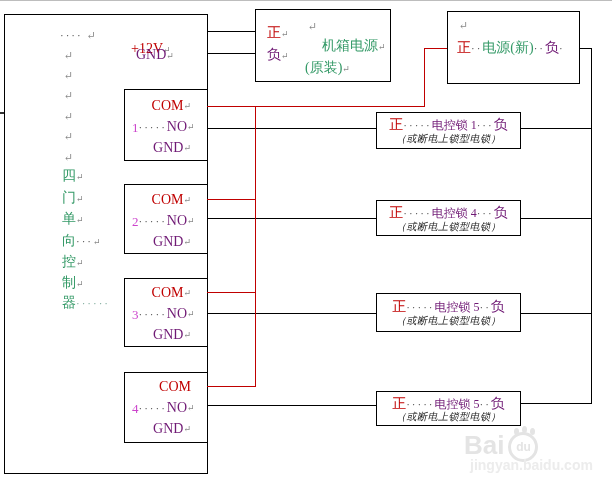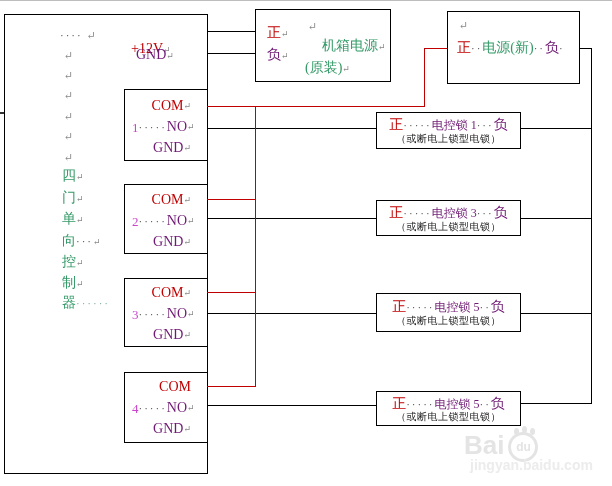--- a/index.html
+++ b/index.html
@@ -18,21 +18,21 @@
   .dots{color:#4a4a4a;font-size:11px;letter-spacing:2px;}
   .dots.grn{color:#7aa898;}
   .f14{font-size:14px;}
   .f12{font-size:12px;}
   .f13{font-size:13px;}
   .cn{font-size:14px;}
   .row{display:flex;align-items:center;}
   .comrow{width:84px;justify-content:flex-end;padding-right:17px;box-sizing:border-box;}
   .norow{width:84px;padding-left:8px;box-sizing:border-box;}
   .lockline{width:145px;justify-content:center;}
-  .locksub{width:145px;justify-content:center;font-size:10px;color:#1a1a1a;letter-spacing:0.5px;}
+  .locksub{width:145px;justify-content:center;font-size:10px;color:#1a1a1a;letter-spacing:0.5px;font-style:italic;}
   .wm{color:#e4e4e4;font-family:"Liberation Sans","DejaVu Sans",sans-serif;font-weight:bold;}
   .paw{display:inline-flex;align-items:center;justify-content:center;width:24px;height:24px;
        border:3px solid #e4e4e4;border-radius:50%;font-size:12px;color:#e4e4e4;position:relative;top:2px;}
   .pawdot{position:absolute;width:5px;height:7px;border-radius:50%;background:#e4e4e4;}
 </style>
 </head>
 <body>
 
 <div class="canvas">
 
@@ -207,21 +207,21 @@
       <span class="dots">·····</span>
       <span class="blk f12">电控锁 1</span>
       <span class="dots">···</span>
       <span class="blk cn">负</span>
   </div>
   <div class="t row locksub" style="left:376px;top:134px;">（或断电上锁型电锁）</div>
 
   <div class="t row lockline" style="left:376px;top:206px;">
     <span class="red cn">正</span>
       <span class="dots">·····</span>
-      <span class="blk f12">电控锁 3</span>
+      <span class="blk f12">电控锁 4</span>
       <span class="dots">···</span>
       <span class="blk cn">负</span>
   </div>
   <div class="t row locksub" style="left:376px;top:222px;">（或断电上锁型电锁）</div>
 
   <div class="t row lockline" style="left:376px;top:300px;">
     <span class="red cn">正</span>
       <span class="dots">·····</span>
       <span class="blk f12">电控锁 5</span>
       <span class="dots">··</span>

